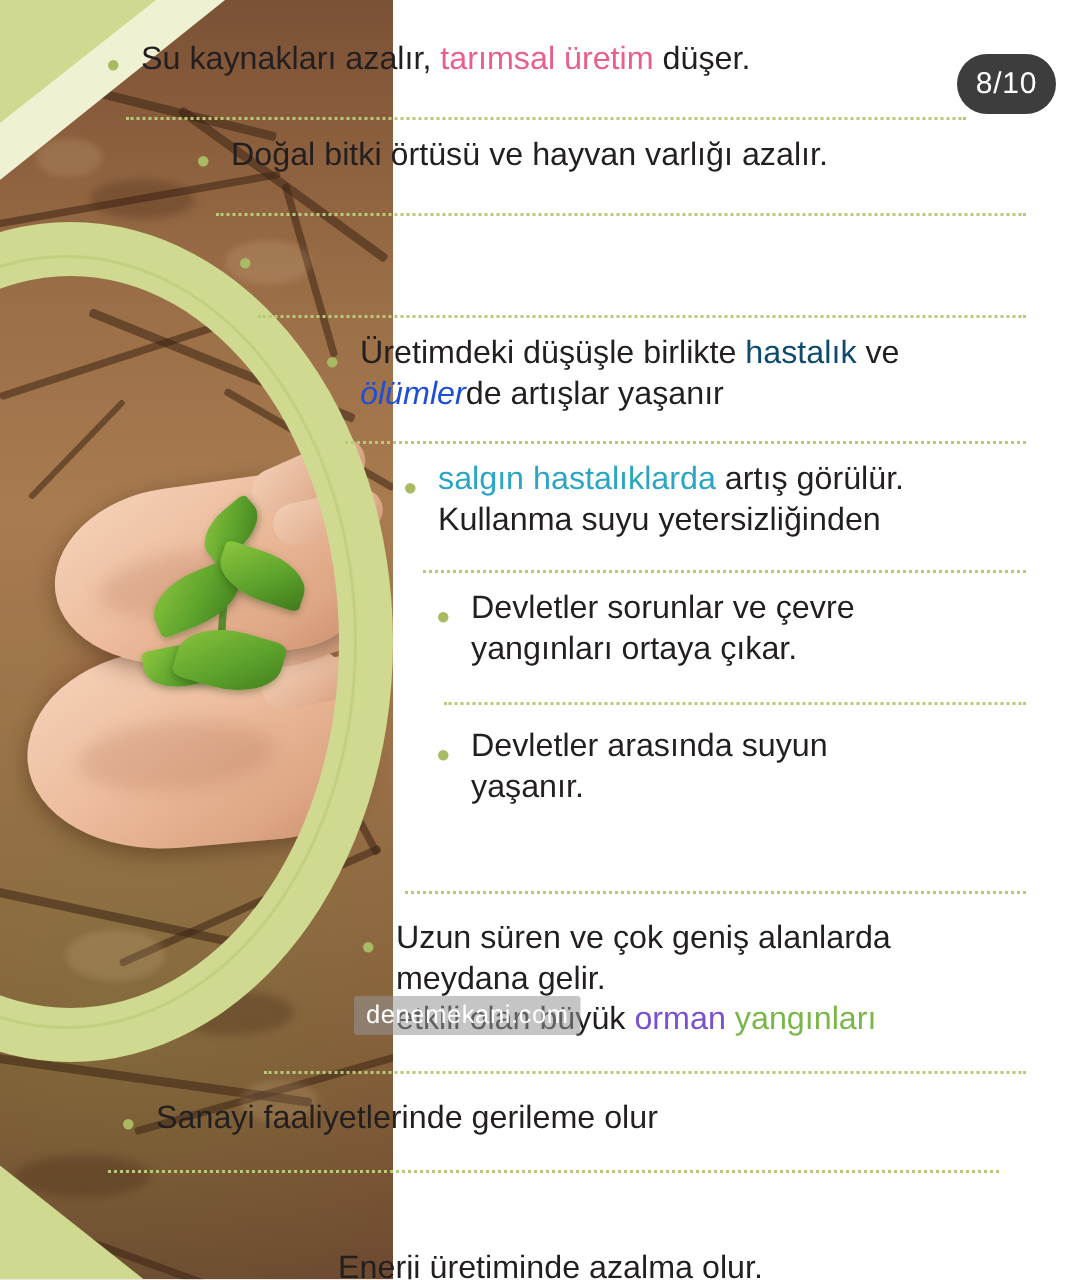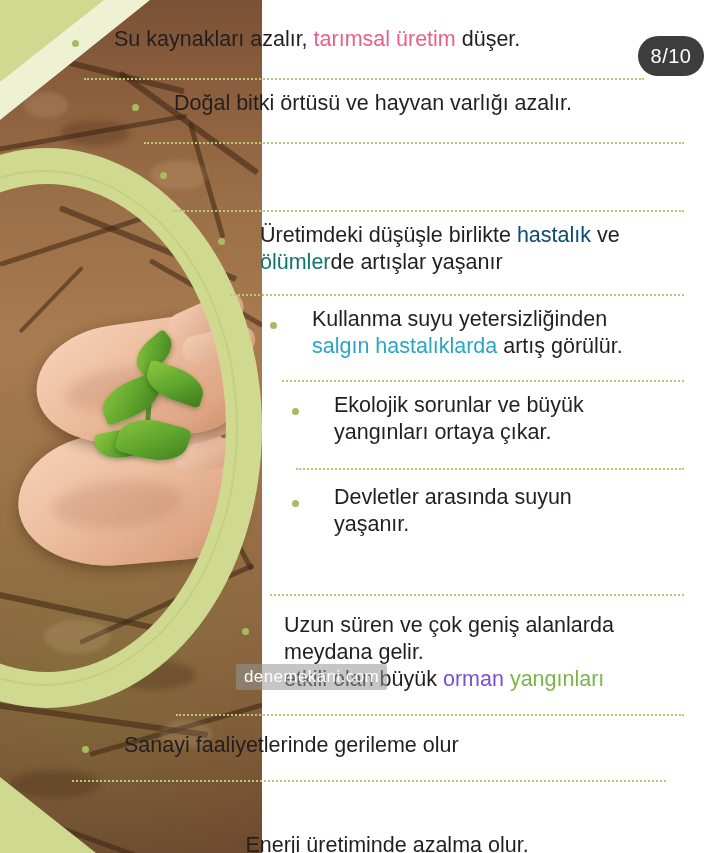--- a/index.html
+++ b/index.html
@@ -184,39 +184,38 @@
     width: 720px;
     height: 853px;
   }
   .row {
     position: absolute;
     box-sizing: border-box;
     color: #231f20;
     font-size: 21.5px;
     line-height: 27px;
     padding-left: 14px;
-    margin-left: 20px;
   }
   .row .txt { display: block; }
   .sep {
     position: absolute;
     height: 0;
     border-top: 2px dotted #b9c97a;
   }
   .bullet {
     position: absolute;
     width: 7px;
     height: 7px;
     border-radius: 50%;
     background: #a8bb63;
   }
 
   .hl-pink   { color: #e95f8a; }
   .hl-orange { color: #0c4a6e; }
-  .hl-red    { color: #0f766e; }
+  .hl-red    { color: #1d4ed8; font-style: italic; }
   .hl-teal   { color: #2aa6c4; }
   .hl-purple { color: #7a4fd0; }
   .hl-green  { color: #7ab648; }
 
   
   .badge {
     position: absolute;
     right: 16px;
     top: 36px;
     width: 66px;
@@ -332,28 +331,28 @@
 
     <div class="bullet" style="left:218px; top:238px;"></div>
     <div class="row" id="row-4" style="left:226px; top:222px; width:472px;">
         <span class="txt"><span>Üretimdeki düşüşle birlikte </span><span class="hl-orange">hastalık</span><span> ve</span></span>
         <span class="txt"><span class="hl-red">ölümler</span><span>de artışlar yaşanır</span></span>
       </div>
     <div class="sep" style="left:230px; top:294px; width:454px;"></div>
 
     <div class="bullet" style="left:270px; top:322px;"></div>
     <div class="row" id="row-5" style="left:278px; top:306px; width:420px;">
+        <span class="txt"><span class="hl-teal">salgın hastalıklarda</span><span> artış görülür.</span></span>
         <span class="txt"><span>Kullanma suyu yetersizliğinden</span></span>
-        <span class="txt"><span class="hl-teal">salgın hastalıklarda</span><span> artış görülür.</span></span>
       </div>
     <div class="sep" style="left:282px; top:380px; width:402px;"></div>
 
     <div class="bullet" style="left:292px; top:408px;"></div>
     <div class="row" id="row-6" style="left:300px; top:392px; width:398px;">
-        <span class="txt"><span>Ekolojik sorunlar ve büyük</span></span>
+        <span class="txt"><span>Devletler sorunlar ve çevre</span></span>
         <span class="txt"><span>yangınları ortaya çıkar.</span></span>
       </div>
     <div class="sep" style="left:296px; top:468px; width:388px;"></div>
 
     <div class="bullet" style="left:292px; top:500px;"></div>
     <div class="row" id="row-7" style="left:300px; top:484px; width:398px;">
         <span class="txt"><span>Devletler arasında suyun</span></span>
         <span class="txt"><span>yaşanır.</span></span>
       </div>
     <div class="sep" style="left:270px; top:594px; width:414px;"></div>

